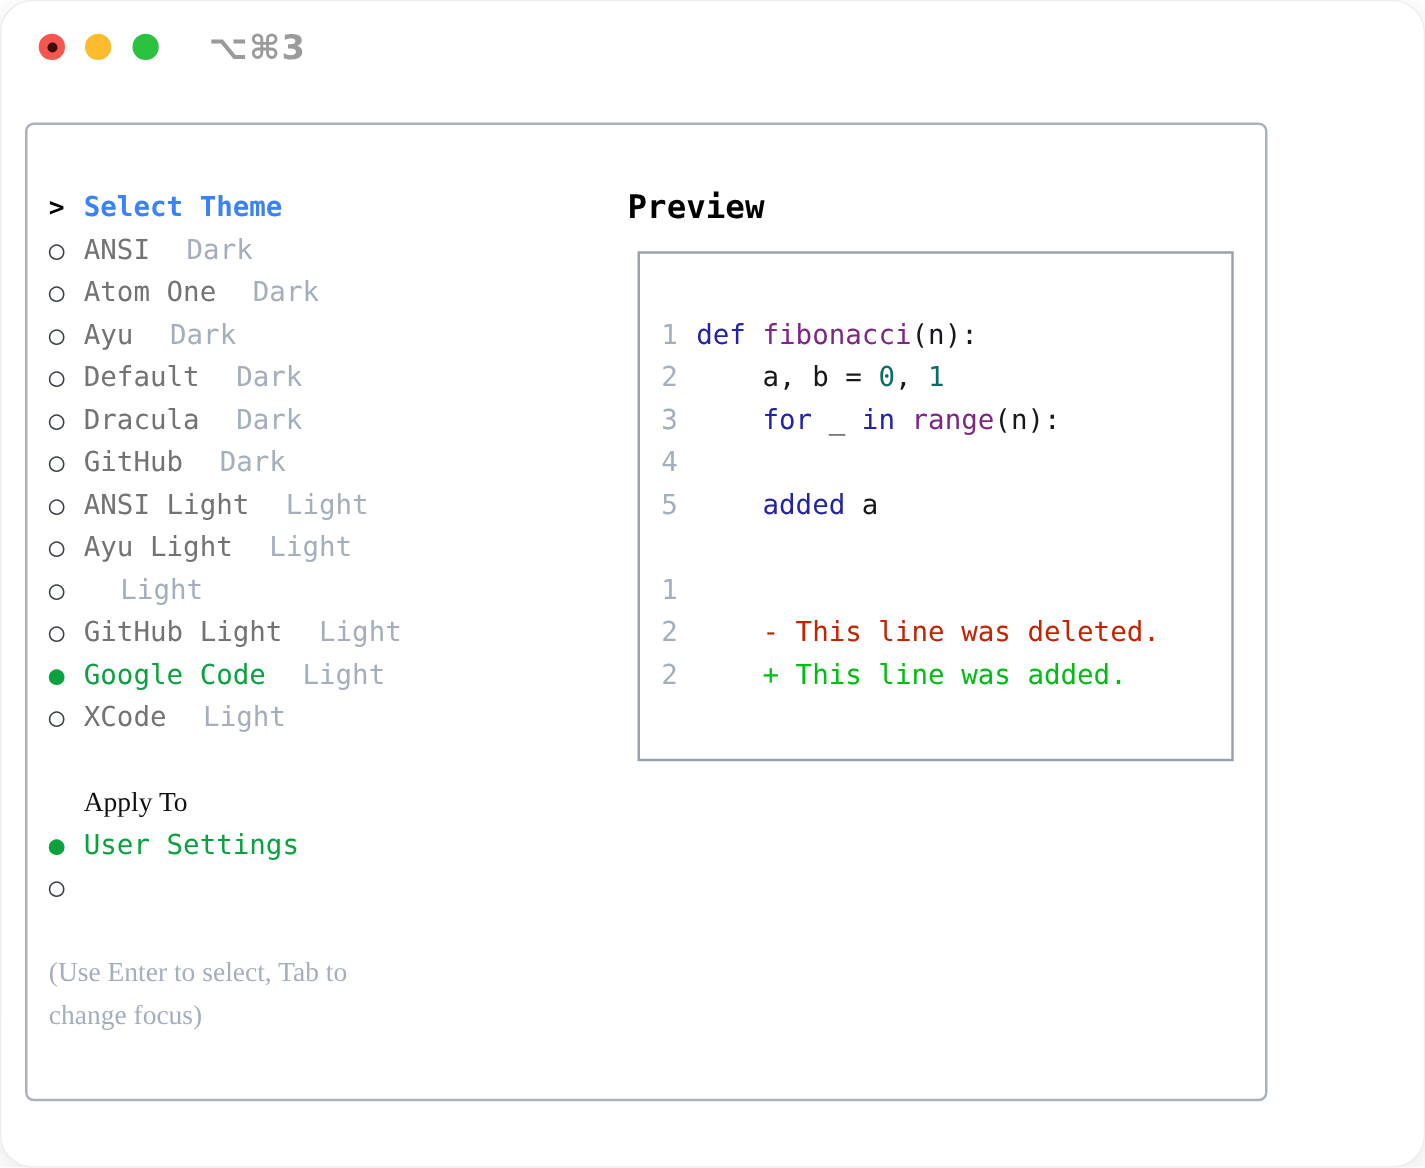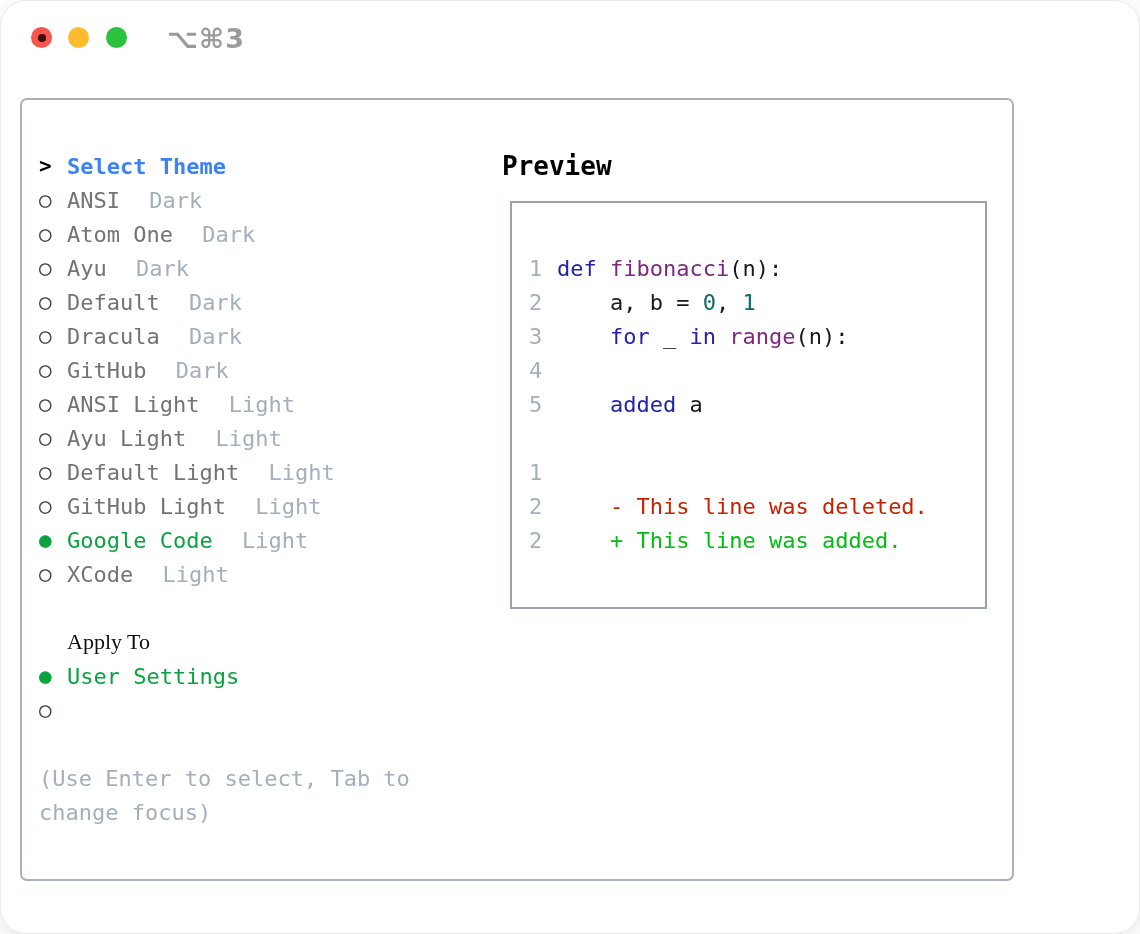--- a/index.html
+++ b/index.html
@@ -47,21 +47,21 @@
   .left-col { position: absolute; left: 38px; top: 148px; width: 440px; }
   .hdr-row .marker { color: #000; font-weight: 700; }
   .hdr-row .lbl { color: #3b82f6; font-weight: 700; }
   .nm { color: #737373; }
   .vr { color: var(--muted); margin-left: 16px; }
   .row.sel .marker, .row.sel .nm { color: var(--selected-green); }
 
   .apply-section { position: absolute; left: 38px; top: 624px; width: 440px; }
   .apply-label { padding-left: 28px; color: #101010; font-family: Liberation Serif, serif; }
 
-  .help { position: absolute; left: 38px; top: 760px; width: 440px; color: var(--muted); }
+  .help { position: absolute; left: 38px; top: 760px; width: 440px; color: var(--muted); font-family: Liberation Serif, serif; }
 
   
   .preview-label {
     position: absolute; left: 501px; top: 148px; height: 34px;
     display: flex; align-items: center;
     font-size: 26px; font-weight: 700; color: #000;
   }
   .preview-panel {
     position: absolute; left: 509px; top: 200px;
     width: 477px; height: 408px;
@@ -99,21 +99,21 @@
     </div>
 
   <div class="row"><span class="marker">○</span><span class="nm">ANSI</span><span class="vr"> Dark</span></div>
       <div class="row"><span class="marker">○</span><span class="nm">Atom One</span><span class="vr"> Dark</span></div>
       <div class="row"><span class="marker">○</span><span class="nm">Ayu</span><span class="vr"> Dark</span></div>
       <div class="row"><span class="marker">○</span><span class="nm">Default</span><span class="vr"> Dark</span></div>
       <div class="row"><span class="marker">○</span><span class="nm">Dracula</span><span class="vr"> Dark</span></div>
       <div class="row"><span class="marker">○</span><span class="nm">GitHub</span><span class="vr"> Dark</span></div>
       <div class="row"><span class="marker">○</span><span class="nm">ANSI Light</span><span class="vr"> Light</span></div>
       <div class="row"><span class="marker">○</span><span class="nm">Ayu Light</span><span class="vr"> Light</span></div>
-      <div class="row"><span class="marker">○</span><span class="nm">Default Light</span><span class="vr"> Light</span></div>
+      <div class="row"><span class="marker">○</span><span class="vr"> Light</span></div>
       <div class="row"><span class="marker">○</span><span class="nm">GitHub Light</span><span class="vr"> Light</span></div>
       <div class="row sel"><span class="marker">●</span><span class="nm">Google Code</span><span class="vr"> Light</span></div>
       <div class="row"><span class="marker">○</span><span class="nm">XCode</span><span class="vr"> Light</span></div>
     </div>
 
   <div class="apply-section" id="apply-section">
     <div class="row apply-label">Apply To</div>
 
   <div class="row sel"><span class="marker">●</span><span class="nm">User Settings</span></div>
       <div class="row"><span class="marker">○</span></div>

